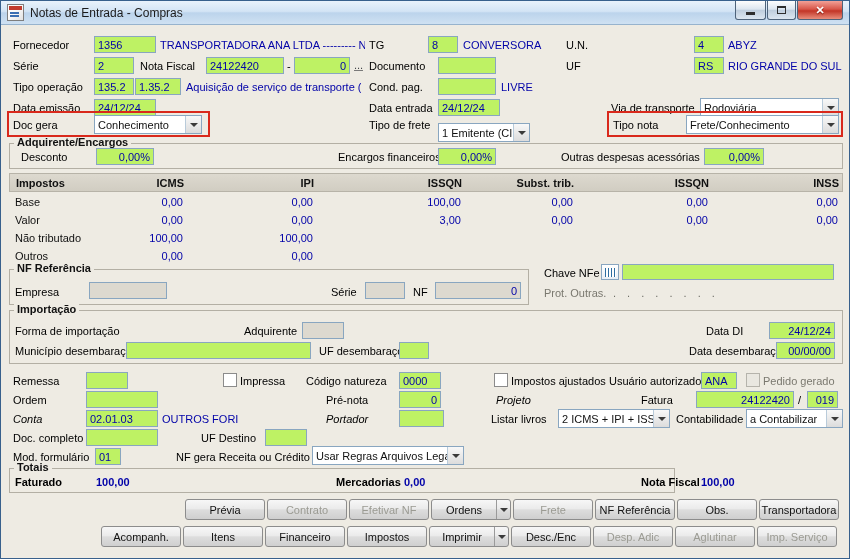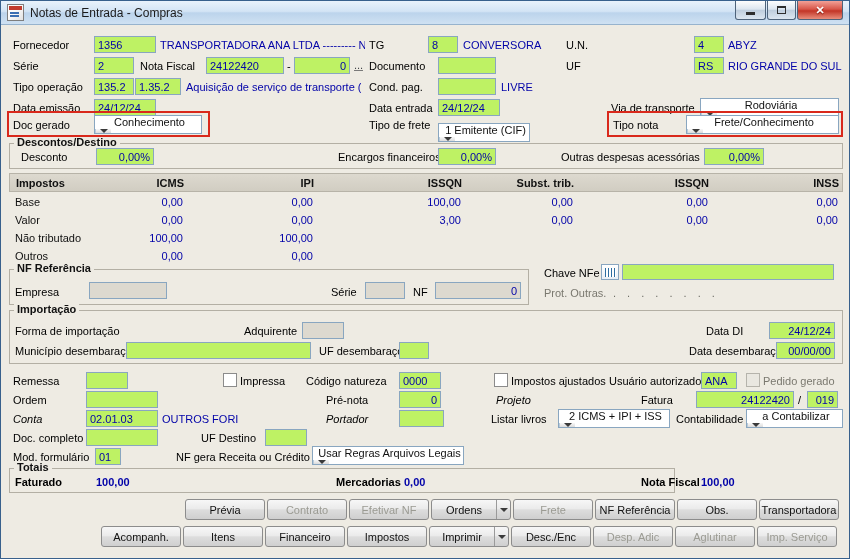--- a/index.html
+++ b/index.html
@@ -20,21 +20,21 @@
   .glyph-close{color:#fff;font-size:11px;font-weight:bold;text-shadow:0 1px 1px #7d1408;line-height:1;}
   .lbl{position:absolute;white-space:nowrap;color:#000;}
   .lbl.it{font-style:italic;}
   .lbl.gray{color:#7a786f;}
   .lbl.b{font-weight:bold;}
   .blue{color:#0202a8;}
   .clip{overflow:hidden;display:inline-block;white-space:nowrap;}
   .fld{position:absolute;height:17px;background:#bef264;border:1px solid #89a6c0;color:#0202a8;padding:0 3px;display:flex;align-items:center;overflow:hidden;white-space:nowrap;box-sizing:border-box;}
   .fld.r{justify-content:flex-end;}
   .fld.gray{background:#ddd9cf;}
-  .combo{position:absolute;height:19px;background:#fff;border:1px solid #89a6c0;display:flex;align-items:center;overflow:hidden;box-sizing:border-box;flex-direction:column;}
+  .combo{position:absolute;height:19px;background:#fff;border:1px solid #89a6c0;display:flex;align-items:center;overflow:hidden;box-sizing:border-box;}
   .combo .ctext{padding-left:3px;white-space:nowrap;flex:1;overflow:hidden;}
   .combo .carrow{width:15px;align-self:stretch;background:linear-gradient(#f8f8f8,#dcdcdc);border-left:1px solid #b9cbda;display:flex;align-items:center;justify-content:center;flex:0 0 auto;}
   .tri{width:0;height:0;border-left:4px solid transparent;border-right:4px solid transparent;border-top:4px solid #3a3a3a;}
   .group{position:absolute;border:1px solid #b3afa4;box-sizing:border-box;}
   .gtitle{position:absolute;background:#eeebe3;padding:0 3px;font-weight:bold;white-space:nowrap;}
   .chk{position:absolute;width:12px;height:12px;background:#fff;border:1px solid #8b8b8b;box-sizing:content-box;}
   .chk.dis{background:#e9e7e0;border-color:#b5b3ab;}
   .taxhead{position:absolute;left:8px;top:172px;width:834px;height:19px;background:linear-gradient(#ddd9cf,#d1cdc2);border:1px solid #b7b3a8;display:flex;align-items:center;font-weight:bold;box-sizing:border-box;}
   .taxrow{position:absolute;left:8px;width:834px;height:16px;display:flex;align-items:center;}
   .tc{text-align:right;white-space:nowrap;box-sizing:border-box;}
@@ -110,21 +110,21 @@
   <span class="lbl" style="left:368px;top:101px">Data entrada</span>
   <div class="fld" style="left:437px;top:98px;width:62px">24/12/24</div>
   <span class="lbl" style="left:610px;top:101px">Via de transporte</span>
   <div class="combo" style="left:699px;top:97px;width:139px">
     <span class="ctext">Rodoviária</span>
     <span class="carrow">
         <span class="tri"></span>
       </span>
   </div>
 
-  <span class="lbl" style="left:12px;top:118px">Doc gerado</span>
+  <span class="lbl" style="left:12px;top:118px">Doc gera</span>
   <div class="combo" style="left:93px;top:114px;width:108px">
     <span class="ctext">Conhecimento</span>
     <span class="carrow">
         <span class="tri"></span>
       </span>
   </div>
   <span class="lbl" style="left:368px;top:118px">Tipo de frete</span>
   <div class="combo" style="left:437px;top:122px;width:92px">
     <span class="ctext">1 Emitente (CIF)</span>
     <span class="carrow">
@@ -135,21 +135,21 @@
   <div class="combo" style="left:685px;top:114px;width:153px">
     <span class="ctext">Frete/Conhecimento</span>
     <span class="carrow">
         <span class="tri"></span>
       </span>
   </div>
   <div class="redbox" style="left:6px;top:110px;width:203px;height:26px"></div>
   <div class="redbox" style="left:606px;top:110px;width:236px;height:26px"></div>
 
   <div class="group" style="left:8px;top:142px;width:834px;height:26px">
-    <span class="gtitle" style="left:4px;top:-8px">Descontos/Destino</span>
+    <span class="gtitle" style="left:4px;top:-8px">Adquirente/Encargos</span>
   </div>
   <span class="lbl" style="left:20px;top:150px">Desconto</span>
   <div class="fld r" style="left:95px;top:147px;width:58px">0,00%</div>
   <span class="lbl" style="left:337px;top:150px">Encargos financeiros</span>
   <div class="fld r" style="left:437px;top:147px;width:58px">0,00%</div>
   <span class="lbl" style="left:560px;top:150px">Outras despesas acessórias</span>
   <div class="fld r" style="left:703px;top:147px;width:60px">0,00%</div>
 
   <div class="taxhead">
     <span class="tc tc0">Impostos</span>

